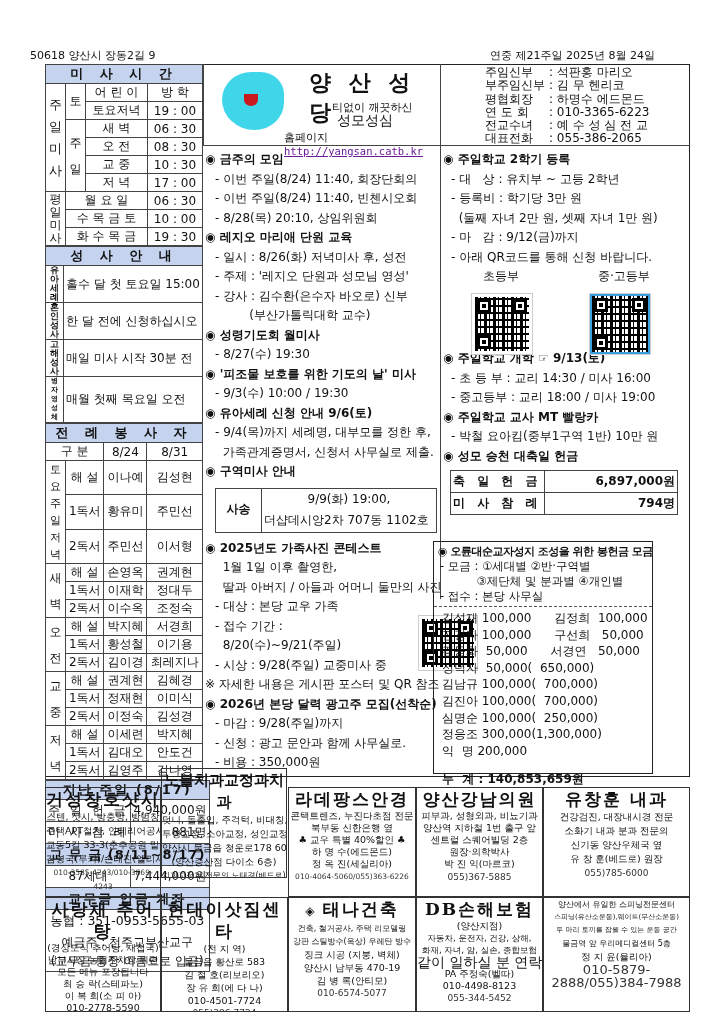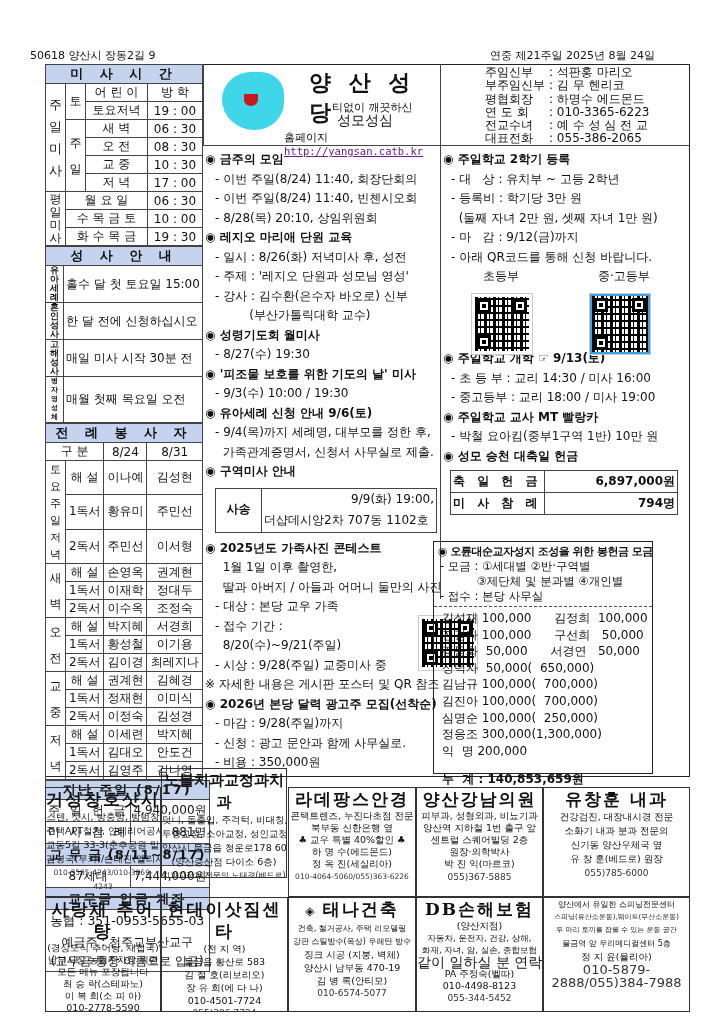--- a/index.html
+++ b/index.html
@@ -276,21 +276,21 @@
     <div class="t">'피조물 보호를 위한 기도의 날' 미사</div>
     <div style="padding-left:10px">- 9/3(수) 10:00 / 19:30</div>
     <div class="t">유아세례 신청 안내 9/6(토)</div>
     <div style="padding-left:10px">- 9/4(목)까지 세례명, 대부모를 정한 후,</div>
     <div style="padding-left:10px;white-space:pre">  가족관계증명서, 신청서 사무실로 제출.</div>
     <div class="t">구역미사 안내</div>
     <table style="width:222px;margin:6px 0 6px 10px">
       <tbody>
           <tr>
             <td rowspan="2" style="width:46px;font-weight:bold;height:44px">사송</td>
-            <td style="text-align:right;border-bottom:none">9/9(화) 19:00,</td>
+            <td style="text-align:center;border-bottom:none">9/9(화) 19:00,</td>
           </tr>
       <tr>
             <td style="text-align:left;border-top:none">더샵데시앙2차 707동 1102호</td>
           </tr>
     </tbody>
       </table>
     <div class="t">2025년도 가족사진 콘테스트</div>
     <div style="white-space:pre;padding-left:10px">  1월 1일 이후 촬영한,</div>
     <div style="white-space:pre;padding-left:10px" class="u">  딸과 아버지 / 아들과 어머니 둘만의 사진</div>
     <div style="padding-left:10px">- 대상 : 본당 교우 가족</div>

